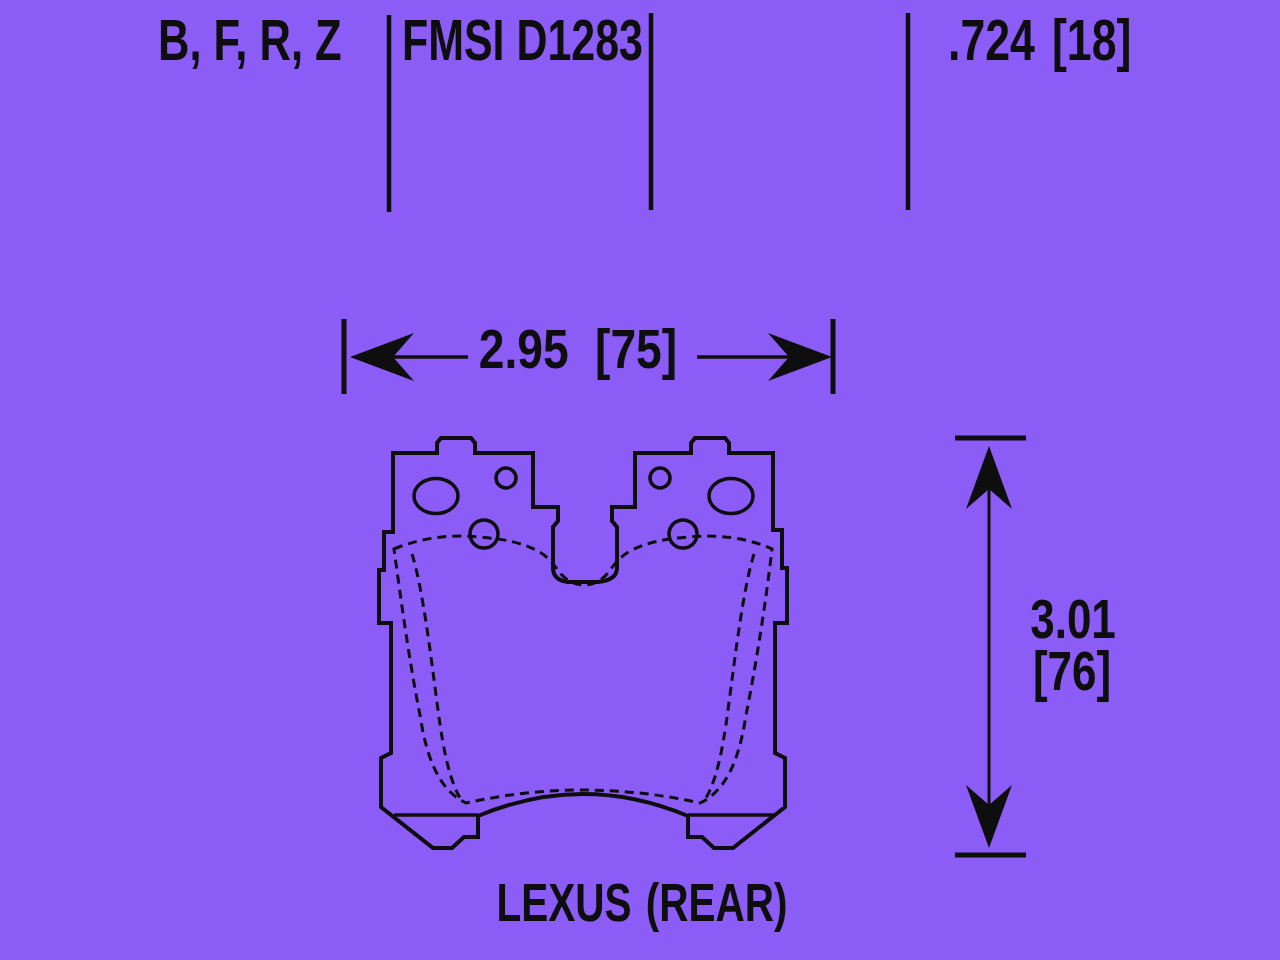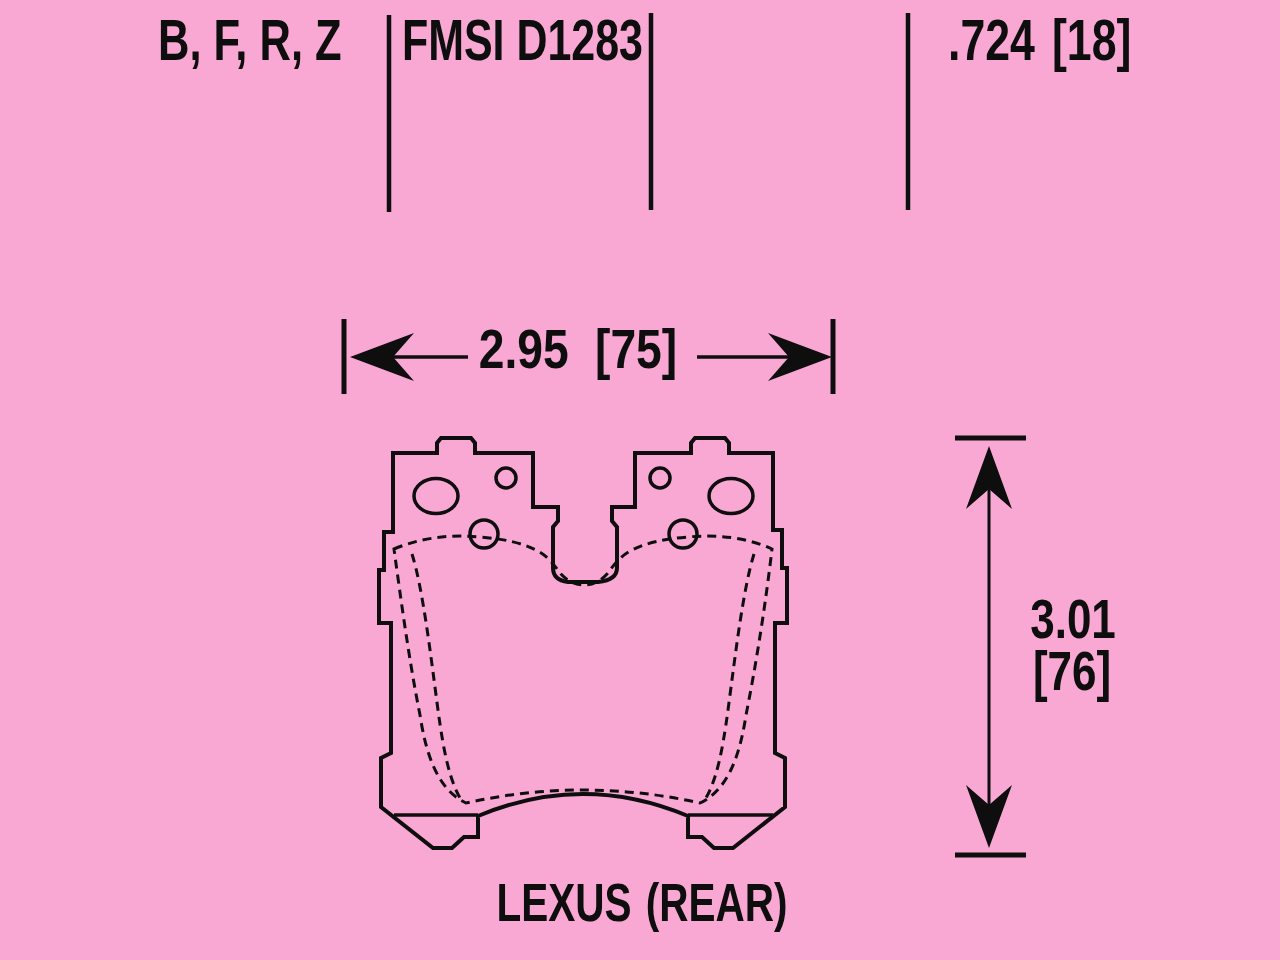--- a/index.html
+++ b/index.html
@@ -4,21 +4,21 @@
 <style>
   html, body {
     margin: 0;
     padding: 0;
     background: #ffffff;
   }
   .stage {
     position: relative;
     width: 1280px;
     height: 960px;
-    background: #f9a8d4;
+    background: #8b5cf6;
     overflow: hidden;
     font-family: "Liberation Sans", sans-serif;
   }
   .stage svg {
     position: absolute;
     left: 0;
     top: 0;
     width: 1280px;
     height: 960px;
   }

